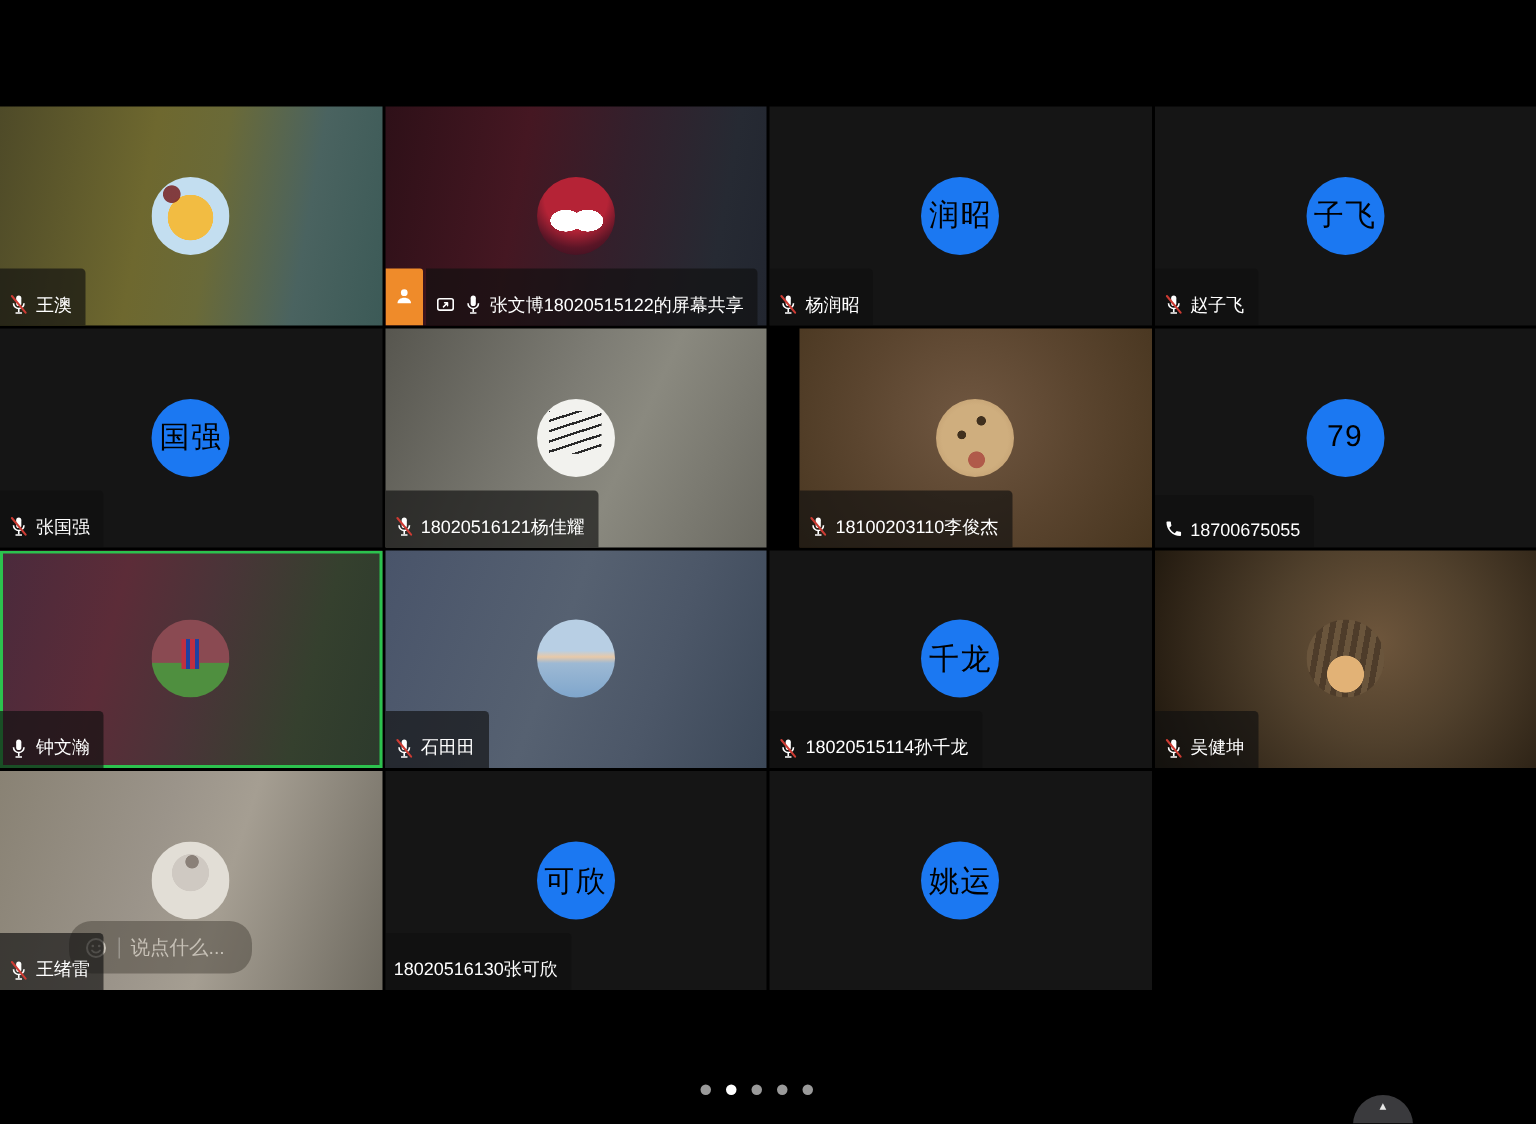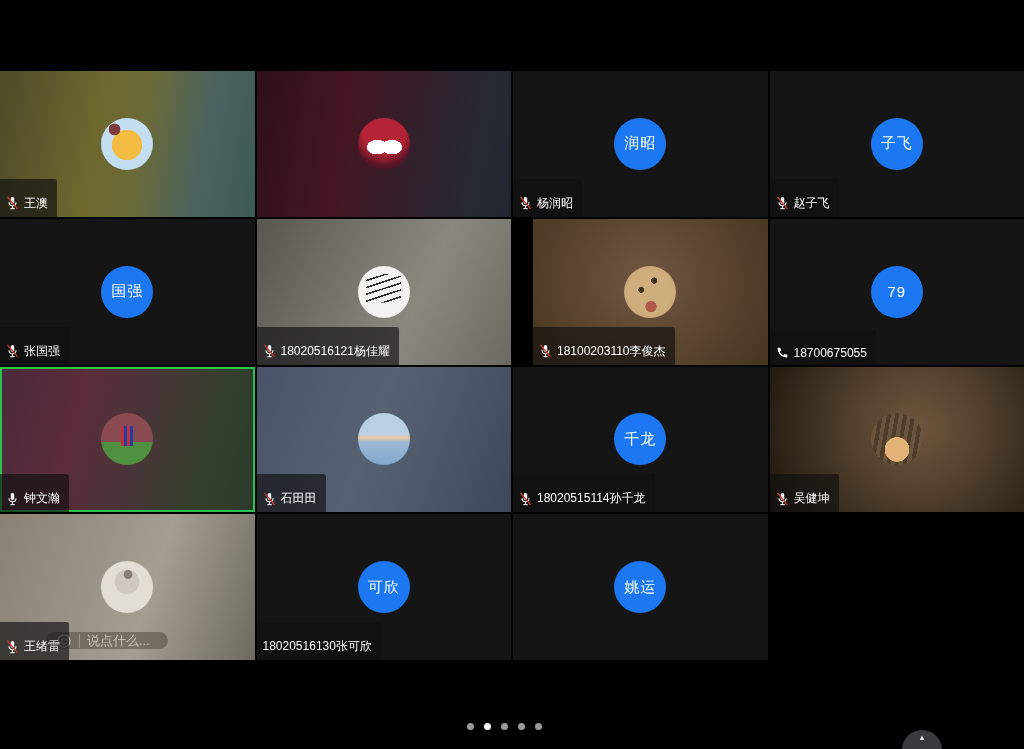--- a/index.html
+++ b/index.html
@@ -18,21 +18,21 @@
   .bg-brown{background:radial-gradient(circle at 48% 42%,#705741 0%,#5b452f 50%,#47351f 100%);margin-left:20px;}
   .bg-plum{background:linear-gradient(105deg,#4a2a3c 0%,#5c2c38 30%,#4a3438 52%,#35402e 78%,#2c3a2c 100%);}
   .bg-bluegray{background:linear-gradient(110deg,#49546a 0%,#566171 45%,#4c5768 70%,#3c4858 100%);}
   .bg-umber{background:radial-gradient(circle at 58% 42%,#6e563c 0%,#50402c 40%,#2a2014 85%,#1c160c 100%);}
   .bg-tan{background:linear-gradient(108deg,#898274 0%,#9b948a 40%,#a59e92 58%,#6e6a60 100%);}
   .bg-caramel{background:radial-gradient(circle at 45% 52%,#8a6a46 0%,#75563a 45%,#4a3620 95%);}
 
   
   .avatar{position:absolute;left:50%;top:50%;width:52px;height:52px;margin:-26px 0 0 -26px;
           border-radius:50%;overflow:hidden;display:flex;align-items:center;justify-content:center;}
-  .av-initials{background:#1b78f2;color:#ffffff;font-size:15px;letter-spacing:1px;}
+  .av-initials{background:#1b78f2;color:#000000;font-size:20px;letter-spacing:1px;}
   .av-lemon-drink{background:
       radial-gradient(circle at 26% 22%,rgba(118,32,32,.85) 0 10%,rgba(118,32,32,0) 11%),
       radial-gradient(circle at 50% 52%,#f2bc42 0 40%,rgba(242,188,66,0) 41%),
       radial-gradient(circle at 50% 50%,#c3def0 0 100%);}
   .av-spiderman{background:
       radial-gradient(ellipse 20% 14% at 37% 56%,#fff 0 99%,rgba(255,255,255,0) 100%),
       radial-gradient(ellipse 20% 14% at 65% 56%,#fff 0 99%,rgba(255,255,255,0) 100%),
       radial-gradient(circle at 50% 28%,#b52336 0 46%,#5a1526 72%,#2a1020 100%);}
   .av-scribble{background:
       repeating-linear-gradient(-18deg,rgba(30,30,30,0) 0 5px,#2a2a2a 5px 6.5px) 50% 35%/68% 55% no-repeat,
@@ -60,21 +60,21 @@
 
   
   .label-row{position:absolute;left:0;bottom:0;display:flex;align-items:stretch;z-index:3;}
   .share-badge{width:25px;background:#ef8b2a;display:flex;align-items:center;justify-content:center;
                border-radius:0 2px 0 0;margin-right:2px;}
   .name-label{display:flex;align-items:center;gap:5px;background:rgba(16,16,16,.65);
               padding:16px 9px 5px 6px;border-radius:0 3px 0 0;font-size:12px;color:#fff;white-space:nowrap;}
   .icon{display:inline-flex;align-items:center;}
 
   
-  .chat-overlay{position:absolute;left:46px;bottom:11px;z-index:2;width:122px;height:17px;
+  .chat-overlay{position:absolute;left:46px;bottom:11px;z-index:2;width:122px;height:35px;
                 border-radius:15px;background:rgba(80,74,66,.55);display:flex;align-items:center;
                 gap:7px;padding:0 10px;box-sizing:border-box;}
   .chat-divider{width:1px;height:14px;background:rgba(255,255,255,.28);}
   .chat-ph{font-size:13px;color:#c6c0b6;white-space:nowrap;overflow:hidden;}
 
   
   #dots{position:absolute;left:0;right:16px;top:723px;display:flex;justify-content:center;gap:10px;}
   .dot{width:7px;height:7px;border-radius:50%;background:#9a9a9a;}
   .dot.on{background:#fff;}
 
@@ -105,20 +105,47 @@
               </svg>
         </span>
 
         <span class="pname">王澳</span>
       </div>
     </div>
   </div>
       <div class="tile bg-maroon-dark">
     <div class="avatar av-spiderman"></div>
 
+    <div class="label-row">
+      <span class="share-badge">
+        <svg width="15" height="15" viewBox="0 0 24 24">
+              <circle cx="12" cy="8.2" r="3.6" fill="#fff"></circle>
+              <path d="M4.8 19.5c0-3.8 3.2-6 7.2-6s7.2 2.2 7.2 6z" fill="#fff"></path>
+            </svg>
+      </span>
+      <div class="name-label">
+        <span class="icon share-icon">
+          <svg width="14" height="13" viewBox="0 0 24 24">
+                <rect x="2.5" y="4" width="19" height="14" rx="2.5" fill="none" stroke="#fff" stroke-width="2"></rect>
+                <path d="M9.5 14l5-5m0 0h-3.6m3.6 0v3.6" fill="none" stroke="#fff" stroke-width="1.8" stroke-linecap="round"></path>
+              </svg>
+        </span>
+
+        <span class="icon mic-on">
+          <svg width="13" height="14" viewBox="0 0 24 26">
+                <path d="M12 15a3.2 3.2 0 0 0 3.2-3.2V5.2a3.2 3.2 0 1 0-6.4 0v6.6A3.2 3.2 0 0 0 12 15z" fill="#fff"></path>
+                <path d="M5.5 11.5a6.5 6.5 0 0 0 13 0" fill="none" stroke="#fff" stroke-width="2"></path>
+                <line x1="12" y1="18.5" x2="12" y2="22.5" stroke="#fff" stroke-width="2"></line>
+                <line x1="8" y1="23.5" x2="16" y2="23.5" stroke="#fff" stroke-width="2"></line>
+              </svg>
+        </span>
+
+        <span class="pname">张文博18020515122的屏幕共享</span>
+      </div>
+    </div>
   </div>
       <div class="tile bg-black">
     <div class="avatar av-initials">润昭</div>
 
     <div class="label-row">
 
       <div class="name-label">
 
         <span class="icon mic-muted">
           <svg width="13" height="14" viewBox="0 0 24 26">

